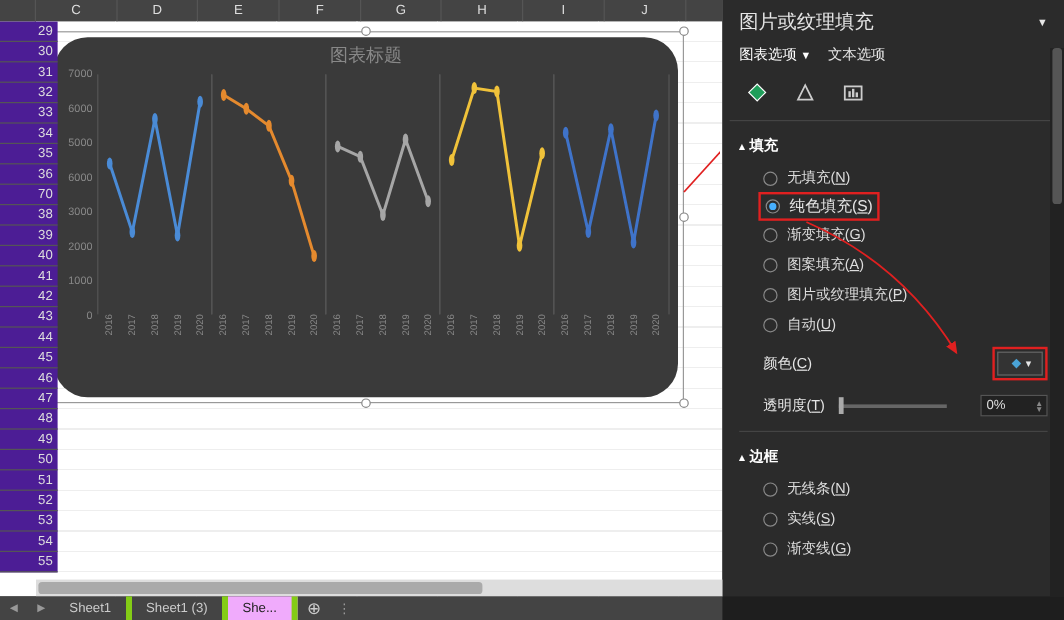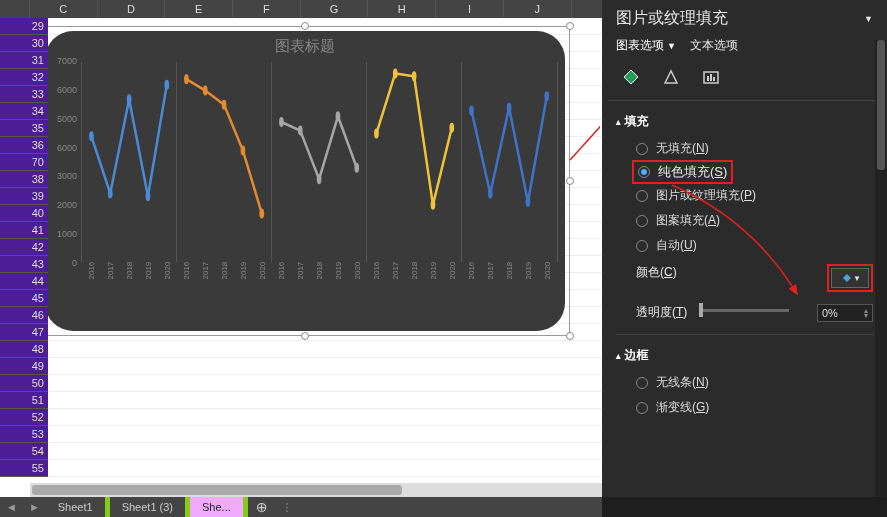--- a/index.html
+++ b/index.html
@@ -41,21 +41,21 @@
     .ico { width:22px; height:22px; display:flex; align-items:center; justify-content:center; cursor:pointer;}
     .divider { border-top:1px solid #444; margin: 0 6px;}
     .sp-body { flex:1; overflow-y:auto; padding: 6px 14px;}
     .section-head { font-size:12px; font-weight:bold; color:#fff; padding: 6px 0; cursor:pointer;}
     .tri { display:inline-block; margin-right:4px; font-size:9px;}
     .opts { padding-left: 20px; }
     .opt { display:flex; align-items:center; gap:8px; padding: 4px 0; font-size:12px; color:#ddd; cursor:pointer;}
     .radio { width:12px; height:12px; border-radius:50%; border:1px solid #888; display:inline-flex; align-items:center; justify-content:center;}
     .radio.checked::after { content:""; width:6px; height:6px; border-radius:50%; background:#47b0ff;}
     .redbox { border: 2px solid #e02020; padding:1px 4px; margin:-1px -4px; display:inline-flex; align-items:center; gap:8px;}
-    .proprow { display:flex; align-items:flex-start; gap:12px; padding:6px 0 6px 20px; font-size:12px;}
+    .proprow { display:flex; align-items:center; gap:12px; padding:6px 0 6px 20px; font-size:12px;}
     .color-btn { width:38px; height:20px; border:1px solid #666; display:flex; align-items:center; justify-content:center; gap:2px; cursor:pointer; background:#333;}
     .redbox2 { border:2px solid #e02020; padding:2px;}
     .slider { flex:1; height:12px; display:flex; align-items:center;}
     .slider-track{height:3px;background:#666;width:90px;position:relative;}
     .slider-thumb{width:4px;height:14px;background:#aaa;position:absolute;left:0;top:-6px;}
     .numbox { width:56px; height:18px; background:#222; border:1px solid #555; color:#ddd; font-size:11px; padding:0 4px; display:flex; align-items:center; justify-content:space-between;}
     .numbox .step{font-size:8px;line-height:5px;color:#888;}
     .vsb { position:absolute; right:0; top:40px; bottom:0; width:12px; background:#222;}
     .vsb-thumb{position:absolute;left:2px;width:8px;top:0;height:130px;background:#555;border-radius:3px;}
     .arrows { position:absolute; left:28px; top:-2px; pointer-events:none;}
@@ -279,25 +279,29 @@
         <div class="opt">
             <span class="radio"></span>
             <span><span>无填充(</span><span class="hkey">N</span>)</span>
           </div>
         <div><span class="redbox">
               <span class="radio checked"></span>
               <span><span>纯色填充(</span><span class="hkey">S</span>)</span>
             </span></div>
         <div class="opt">
             <span class="radio"></span>
+            <span><span>渐变填充(</span><span class="hkey">G</span>)</span>
+          </div>
+        <div class="opt">
+            <span class="radio"></span>
+            <span><span>图案填充(</span><span class="hkey">A</span>)</span>
+          </div>
+        <div class="opt">
+            <span class="radio"></span>
             <span><span>图片或纹理填充(</span><span class="hkey">P</span>)</span>
-          </div>
-        <div class="opt">
-            <span class="radio"></span>
-            <span><span>图案填充(</span><span class="hkey">A</span>)</span>
           </div>
         <div class="opt">
             <span class="radio"></span>
             <span><span>自动(</span><span class="hkey">U</span>)</span>
           </div>
       </div>
       <div class="proprow">
         <span><span>颜色(</span><span class="hkey">C</span>)</span>
         <span style="flex:1"></span>
         <span class="redbox2">
@@ -323,20 +327,24 @@
               <div class="step">▾</div>
             </span>
           </div>
       </div>
       <div class="divider" style="margin:6px 0;"></div>
       <div class="section-head"><span class="tri">▴</span><span>边框</span></div>
       <div class="opts">
         <div class="opt">
             <span class="radio"></span>
             <span><span>无线条(</span><span class="hkey">N</span>)</span>
+          </div>
+        <div class="opt">
+            <span class="radio"></span>
+            <span><span>实线(</span><span class="hkey">S</span>)</span>
           </div>
         <div class="opt">
             <span class="radio"></span>
             <span><span>渐变线(</span><span class="hkey">G</span>)</span>
           </div>
       </div>
     </div>
     <div class="vsb">
         <div class="vsb-thumb"></div>
       </div>

